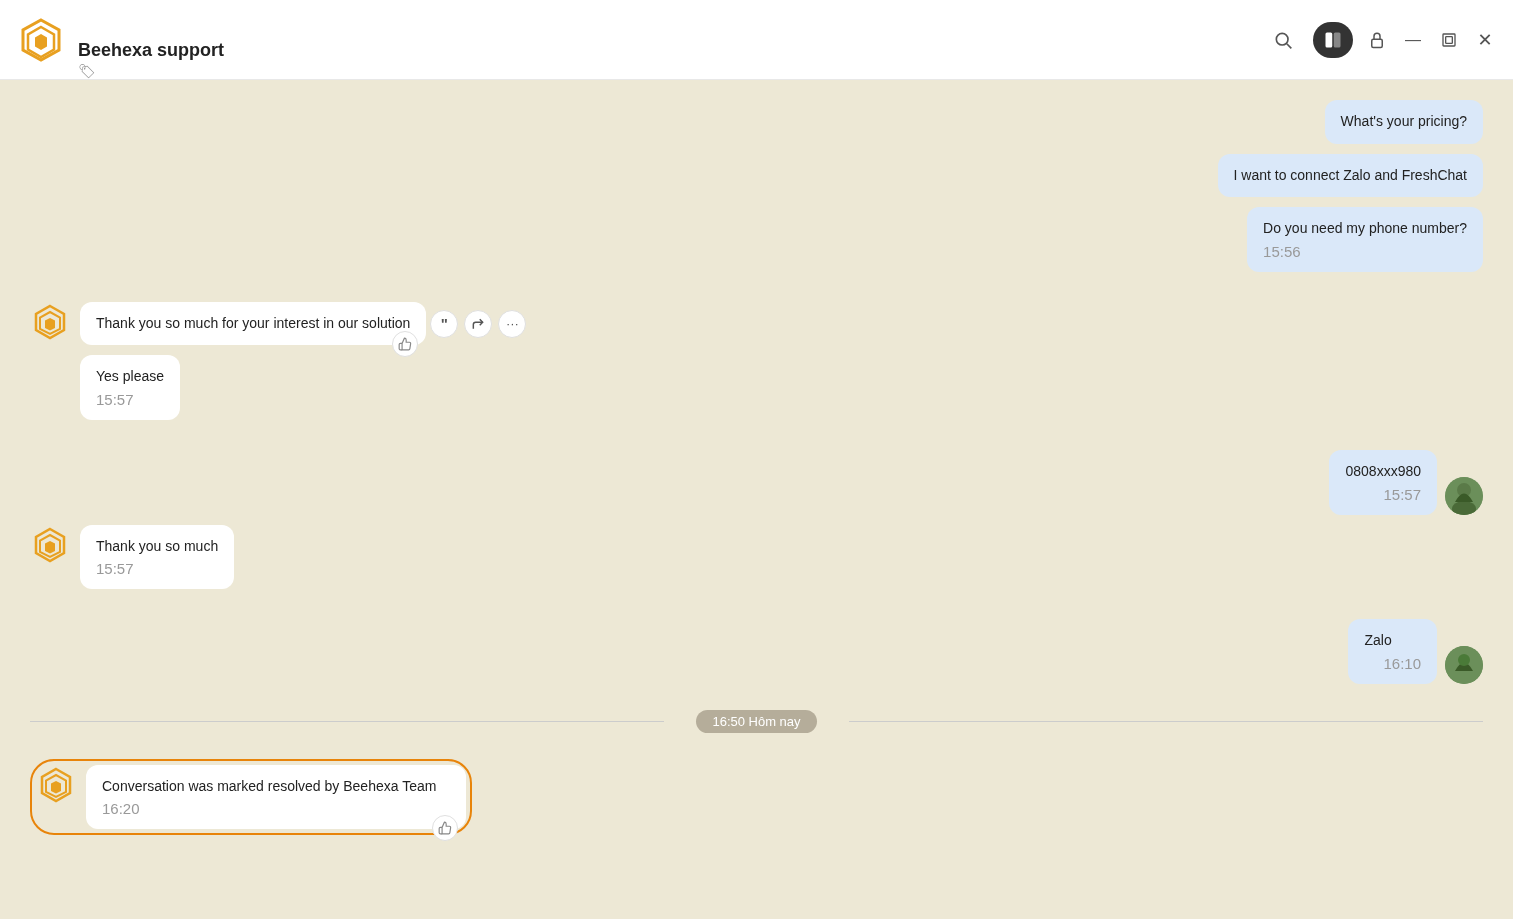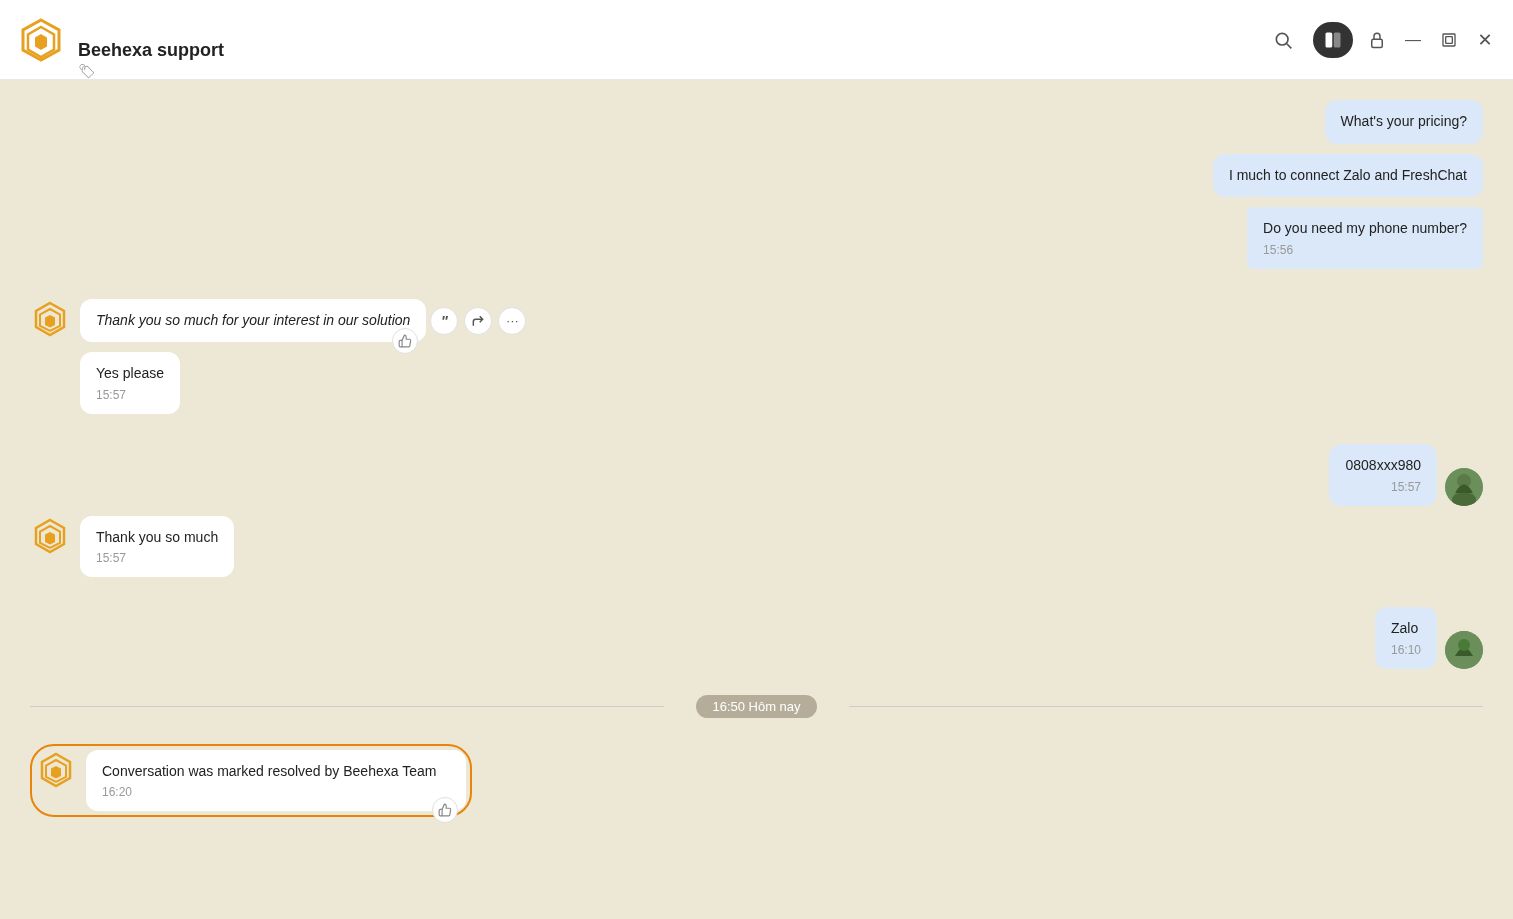--- a/index.html
+++ b/index.html
@@ -103,21 +103,21 @@
       border-radius: 12px;
       padding: 12px 16px;
       position: relative;
     }
     .msg-bubble .msg-text {
       font-size: 14px;
       color: #222;
       line-height: 1.4;
     }
     .msg-bubble .msg-time {
-      font-size: 12px;
+      font-size: 15px;
       color: #999;
       margin-top: 4px;
     }
     .action-btn {
       width: 28px;
       height: 28px;
       border-radius: 50%;
       background: #fff;
       border: 1px solid #e0e0e0;
       display: flex;
@@ -236,40 +236,40 @@
   <div class="messages">
 
     <div class="msg-row right">
       <div class="msg-bubble" style="background:#dae8f9;">
         <div class="msg-text">What's your pricing?</div>
       </div>
     </div>
 
     <div class="msg-row right">
       <div class="msg-bubble" style="background:#dae8f9;">
-        <div class="msg-text">I much to connect Zalo and FreshChat</div>
-      </div>
-    </div>
-
-    <div class="msg-row right">
-      <div class="msg-bubble" style="background:#dae8f9;border-radius:6px;">
+        <div class="msg-text">I want to connect Zalo and FreshChat</div>
+      </div>
+    </div>
+
+    <div class="msg-row right">
+      <div class="msg-bubble" style="background:#dae8f9;">
         <div class="msg-text">Do you need my phone number?</div>
         <div class="msg-time">15:56</div>
       </div>
     </div>
 
     <div style="height:10px;"></div>
 
     <div class="msg-row left" style="position:relative;">
       <svg class="beehexa-logo" viewBox="0 0 40 40">
         <polygon points="20,4 34,12 34,28 20,36 6,28 6,12" fill="none" stroke="#e8a020" stroke-width="2.5"></polygon>
         <polygon points="20,10 30,15.5 30,27 20,32 10,27 10,15.5" fill="none" stroke="#e8a020" stroke-width="2"></polygon>
         <polygon points="20,16 25,18.5 25,26 20,28.5 15,26 15,18.5" fill="#e8a020"></polygon>
       </svg>
-      <div style="position:relative;font-style:italic;">
+      <div style="position:relative;">
         <div class="msg-bubble">
           <div class="msg-text">Thank you so much for your interest in our solution</div>
         </div>
 
         <div style="position:absolute; right:-100px; top:8px; display:flex; gap:6px;">
           <div class="action-btn" style="font-size:15px; font-weight:bold; color:#555;">"</div>
           <div class="action-btn">
             <svg width="14" height="14" viewBox="0 0 24 24" fill="none" stroke="#555" stroke-width="2.5">
               <polyline points="15 14 20 9 15 4"></polyline>
               <path d="M4 20v-7a4 4 0 0 1 4-4h12"></path>
@@ -322,21 +322,21 @@
         <div class="msg-text">Thank you so much</div>
         <div class="msg-time">15:57</div>
       </div>
     </div>
 
     <div style="height:10px;"></div>
 
     <div class="msg-row right">
       <div class="msg-bubble" style="background:#dae8f9;">
         <div class="msg-text">Zalo</div>
-        <div class="msg-time" style="text-align:left;">16:10</div>
+        <div class="msg-time" style="text-align:left;margin-left:19px;">16:10</div>
       </div>
       <div style="width:38px;height:38px;border-radius:50%;overflow:hidden;flex-shrink:0;background:#6b8f5a;">
         <svg viewBox="0 0 38 38" width="38" height="38">
           <circle cx="19" cy="19" r="19" fill="#6b8f5a"></circle>
           <path d="M10 25 Q19 8 28 25" fill="#3a5a28"></path>
           <circle cx="19" cy="14" r="6" fill="#4a7a38"></circle>
         </svg>
       </div>
     </div>
 

